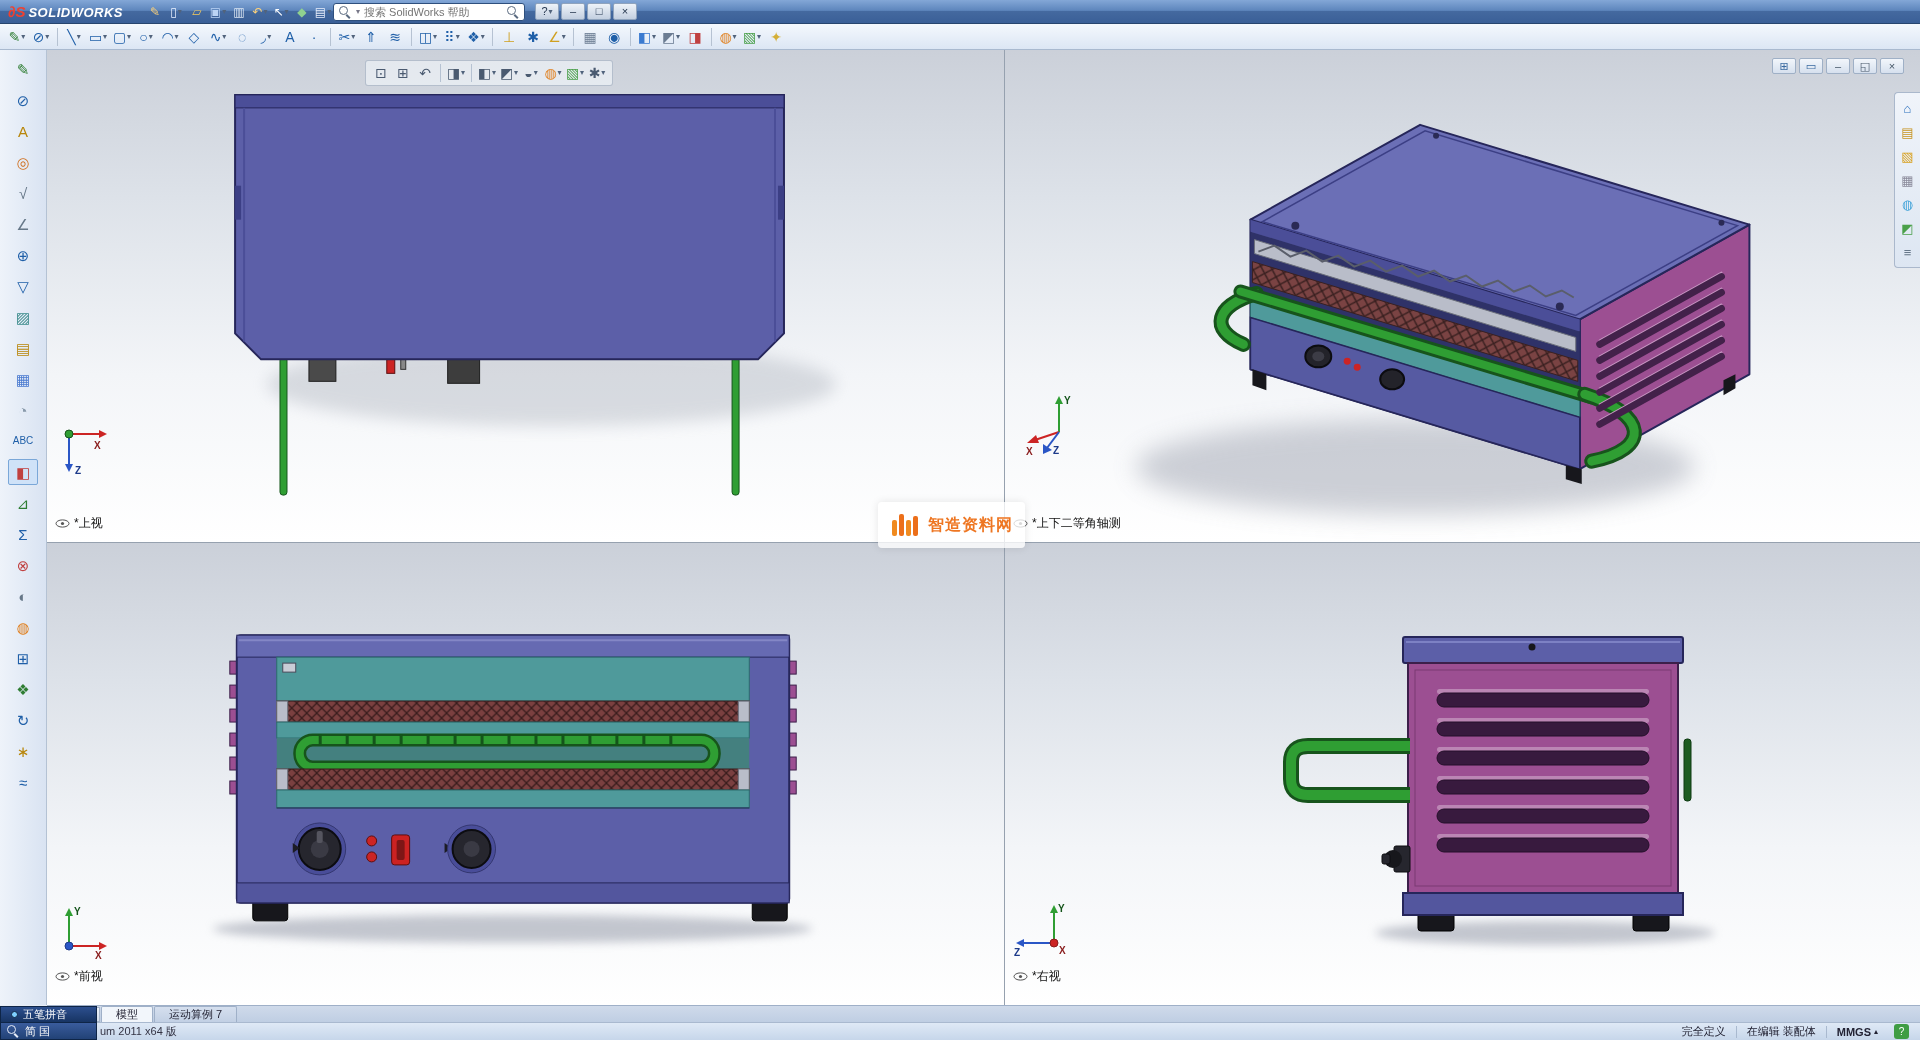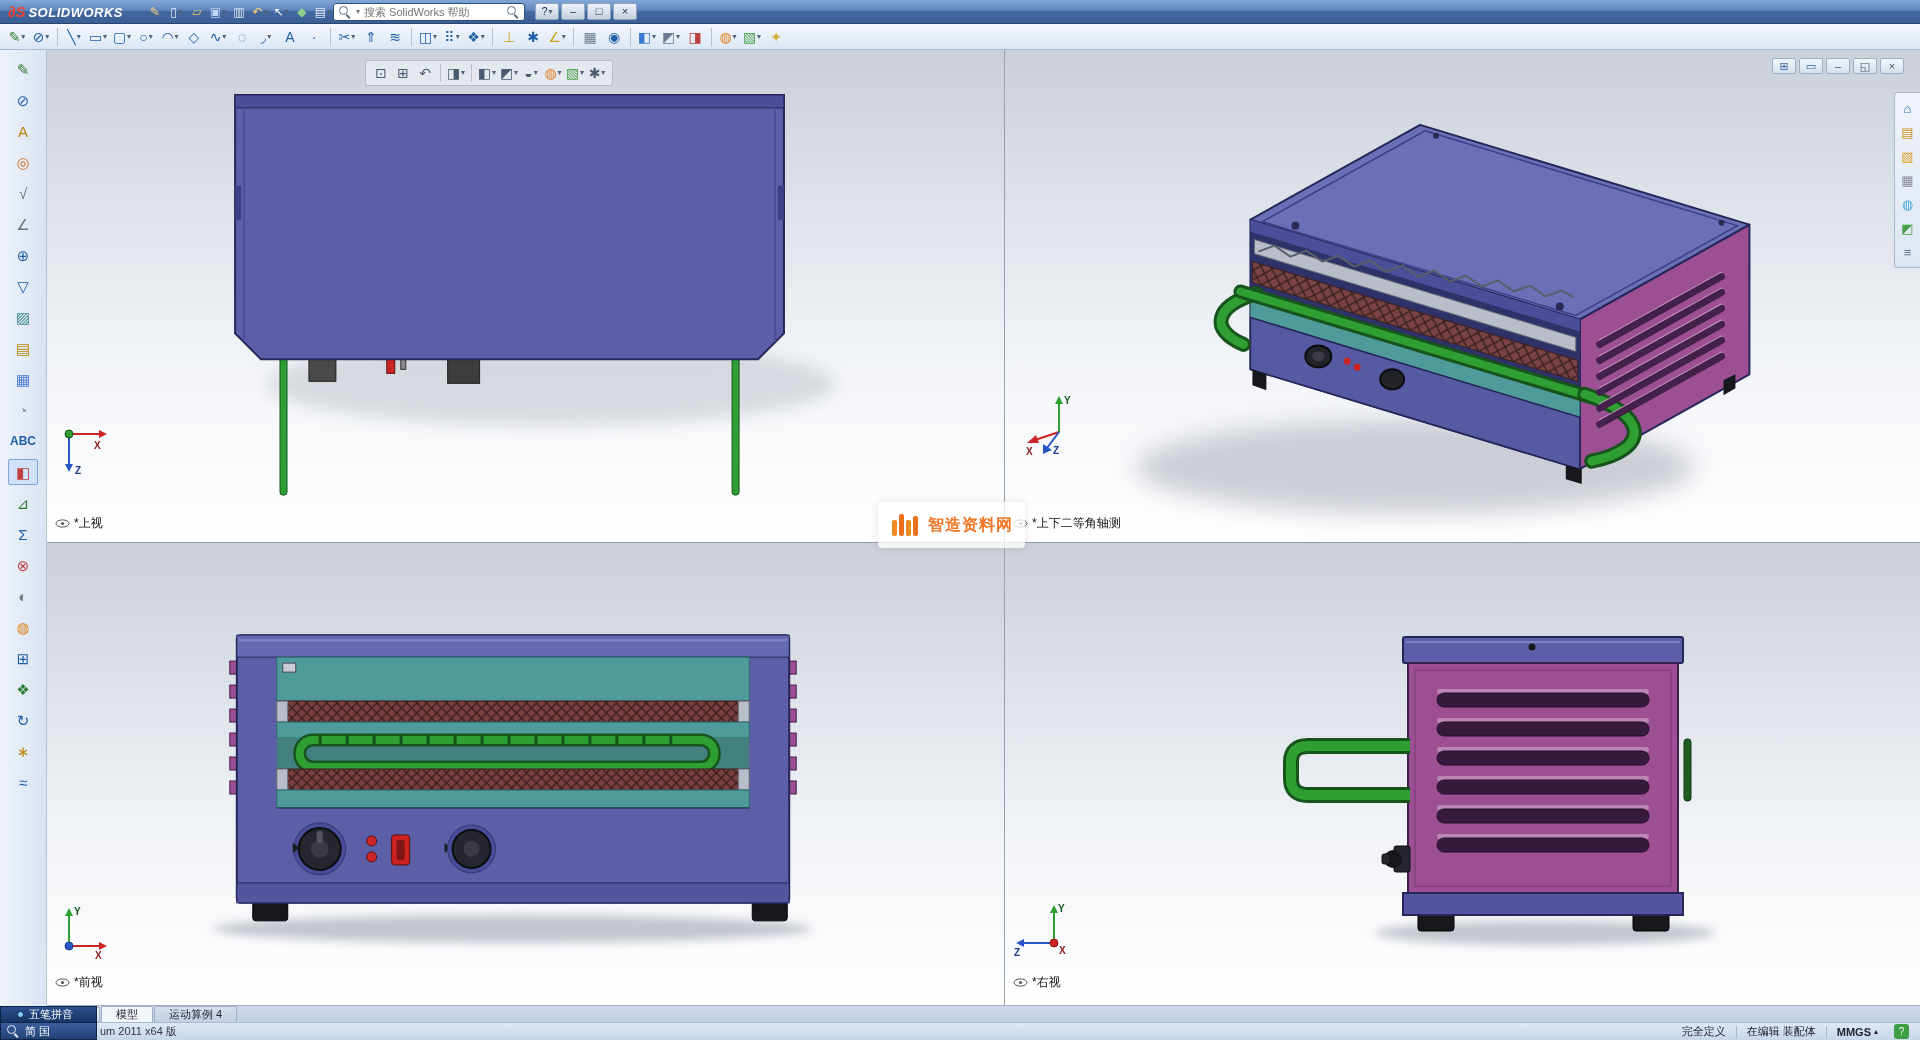--- a/index.html
+++ b/index.html
@@ -30,33 +30,33 @@
   .icn.winbtn b{color:#23344d;font-size:11px}
   
   .toolbar2{position:absolute;top:24px;left:0;right:0;height:26px;z-index:90;display:flex;align-items:center;padding:0 5px;
     background:linear-gradient(#f4f8fd,#dce6f4);border-bottom:1px solid #a9b9cf}
   .tsep{display:inline-block;width:1px;height:18px;background:#b6c2d2;margin:0 4px}
   
   .lefttb{position:absolute;top:50px;left:0;bottom:35px;width:47px;z-index:80;display:flex;flex-direction:column;align-items:center;gap:5px;padding-top:6px;
     background:linear-gradient(90deg,#eef3fa,#d9e3f2);border-right:1px solid #b4c2d4}
   .lefttb .icn{width:30px;height:26px}
   .lefttb .icn b{font-size:15px}
-  .lefttb .icn.small b{font-size:12px;font-weight:bold;letter-spacing:0}
+  .lefttb .icn.small b{font-size:10px;font-weight:normal;letter-spacing:0}
   .icn.active{background:#cfe2f8;border-color:#7aa7d8}
   
   .graphics{position:absolute;top:50px;left:47px;right:0;bottom:35px;z-index:10;background:#fff}
   .vp{position:absolute;overflow:hidden;background:linear-gradient(180deg,#cbd0d9 0%,#dde2e9 30%,#f3f5f8 66%,#ffffff 100%)}
   .vp-tl{left:0;top:0;width:958px;height:493px;border-right:1px solid #96a1af;border-bottom:1px solid #96a1af}
   .vp-tr{left:958px;top:0;right:0;height:493px;border-bottom:1px solid #96a1af}
   .vp-bl{left:0;top:493px;width:958px;bottom:0;border-right:1px solid #96a1af}
   .vp-br{left:958px;top:493px;right:0;bottom:0}
   .vpsvg{position:absolute;inset:0;width:100%;height:100%}
   .vp-label{position:absolute;left:8px;display:flex;align-items:center;gap:4px;font-size:12px;color:#111;z-index:5;white-space:nowrap}
   .vp-tl .vp-label,.vp-tr .vp-label{bottom:10px}
-  .vp-bl .vp-label,.vp-br .vp-label{bottom:14px}
+  .vp-bl .vp-label,.vp-br .vp-label{bottom:20px}
   .triad{position:absolute;z-index:4}
   .triad text{font-size:10px;font-weight:bold}
   
   .headsup{position:absolute;left:318px;top:10px;z-index:30;display:flex;align-items:center;padding:1px 4px;
     background:rgba(248,251,255,.55);border:1px solid rgba(140,155,175,.55);border-radius:3px}
   .headsup .icn{height:22px;min-width:22px}
   
   .docctl{position:absolute;right:16px;top:8px;z-index:30;display:flex;gap:3px}
   .docctl .icn{width:21px;height:16px;background:linear-gradient(#f2f6fb,#d6e0ee);border:1px solid #9fb0c6}
   .docctl .icn b{font-size:11px}
@@ -80,21 +80,21 @@
   .statusbar{position:absolute;left:0;right:0;bottom:0;height:18px;z-index:50;display:flex;align-items:center;font-size:11px;color:#223;padding-right:5px;
     background:linear-gradient(#dfe9f6,#c6d6ea);border-top:1px solid #a9b9cf}
   .st-version{margin-left:100px;color:#334;white-space:nowrap}
   .flex1{flex:1}
   .st-item{padding:4px 10px;white-space:nowrap;display:flex;align-items:center}
   .st-sep{width:1px;height:12px;background:#a9b9cf}
   .upar{font-size:8px;margin-left:3px}
   .st-help{width:15px;height:15px;border-radius:3px;background:#3f9d44;color:#fff;font-size:10px;display:flex;align-items:center;justify-content:center;margin:0 6px}
   
   .ime{position:absolute;left:0;bottom:0;width:97px;z-index:70;color:#fff;font-size:11px}
-  .ime-row1{height:17px;display:flex;align-items:center;gap:5px;padding:0 16px;background:linear-gradient(#2c4f8e,#173463);border:1px solid #0e2547}
+  .ime-row1{height:17px;display:flex;align-items:center;gap:5px;padding:0 10px;background:linear-gradient(#2c4f8e,#173463);border:1px solid #0e2547}
   .ime-row2{height:17px;display:flex;align-items:center;gap:6px;padding:0 6px;background:linear-gradient(#3a5c9d,#224276);border:1px solid #0e2547;border-top:none}
   .ime-dot{width:7px;height:7px;border-radius:50%;background:#7fd0ff;border:1px solid #0e2547}
   
   .magicon{position:relative;width:12px;height:12px;display:inline-block;flex:none}
   .magicon::before{content:"";position:absolute;left:0;top:0;width:7px;height:7px;border:1.5px solid #5a6a80;border-radius:50%}
   .magicon::after{content:"";position:absolute;left:8px;top:8px;width:4.5px;height:1.8px;background:#5a6a80;transform:rotate(45deg);transform-origin:0 0}
   .magicon.light::before{border-color:#e6ecf8}
   .magicon.light::after{background:#e6ecf8}
 </style>
 </head>
@@ -716,21 +716,21 @@
         <rect x="23" y="6" width="5" height="20" rx="2" fill="#ec6f1a"></rect>
       </svg>
       <span class="wm-text">智造资料网</span>
     </div>
   </div>
 
   <div class="tabbar">
     <span class="tabnav">◂</span>
     <span class="tabnav">▸</span>
     <span class="tab active">模型</span>
-    <span class="tab">运动算例 4</span>
+    <span class="tab">运动算例 7</span>
   </div>
 
   <div class="statusbar">
     <span class="st-version">um 2011 x64 版</span>
     <span class="flex1"></span>
     <span class="st-item">完全定义</span>
     <span class="st-sep"></span>
     <span class="st-item">在编辑 装配体</span>
     <span class="st-sep"></span>
     <span class="st-item">

